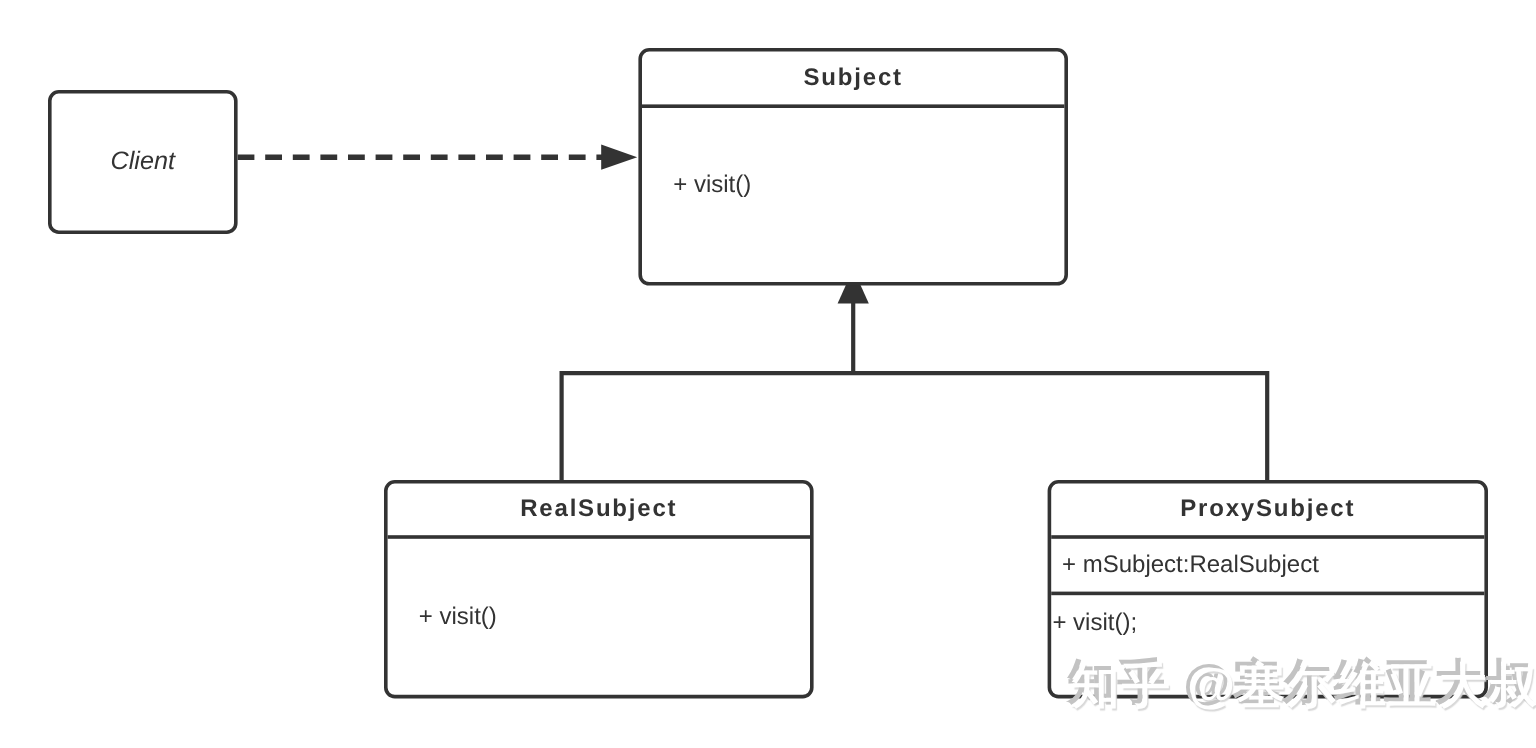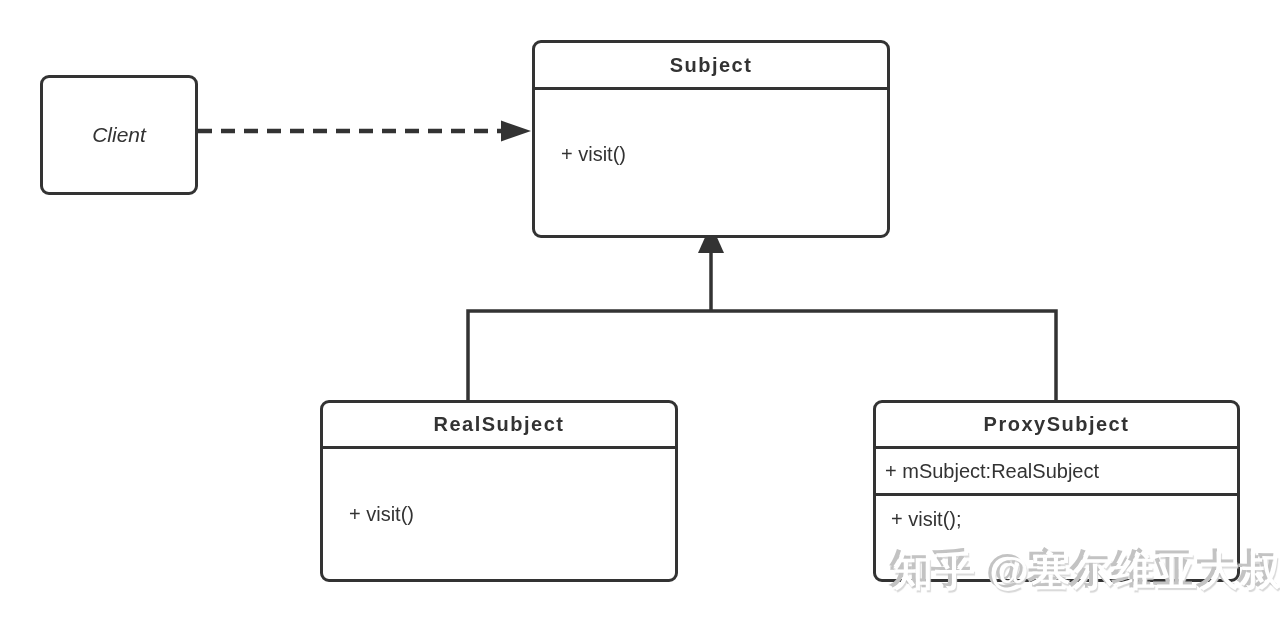--- a/index.html
+++ b/index.html
@@ -56,21 +56,21 @@
   .attr-row {
     height: 47px;
     border-bottom: 3px solid #333333;
     display: flex; align-items: center;
     padding-left: 9px;
     font-size: 20px;
   }
   .method-row {
     height: 83px;
     display: flex; align-items: flex-start;
-    padding-left: 15px; padding-top: 12px;
+    padding-left: 1px; padding-top: 12px;
     font-size: 20px;
   }
   .watermark {
     position: absolute;
     left: 893px; top: 544px;
     font-size: 40px;
     font-weight: bold;
     color: #ffffff;
     text-shadow: -4px -3px 0 #c3c3c3, 1px 2px 1px #d8d8d8;
     letter-spacing: 2px;

